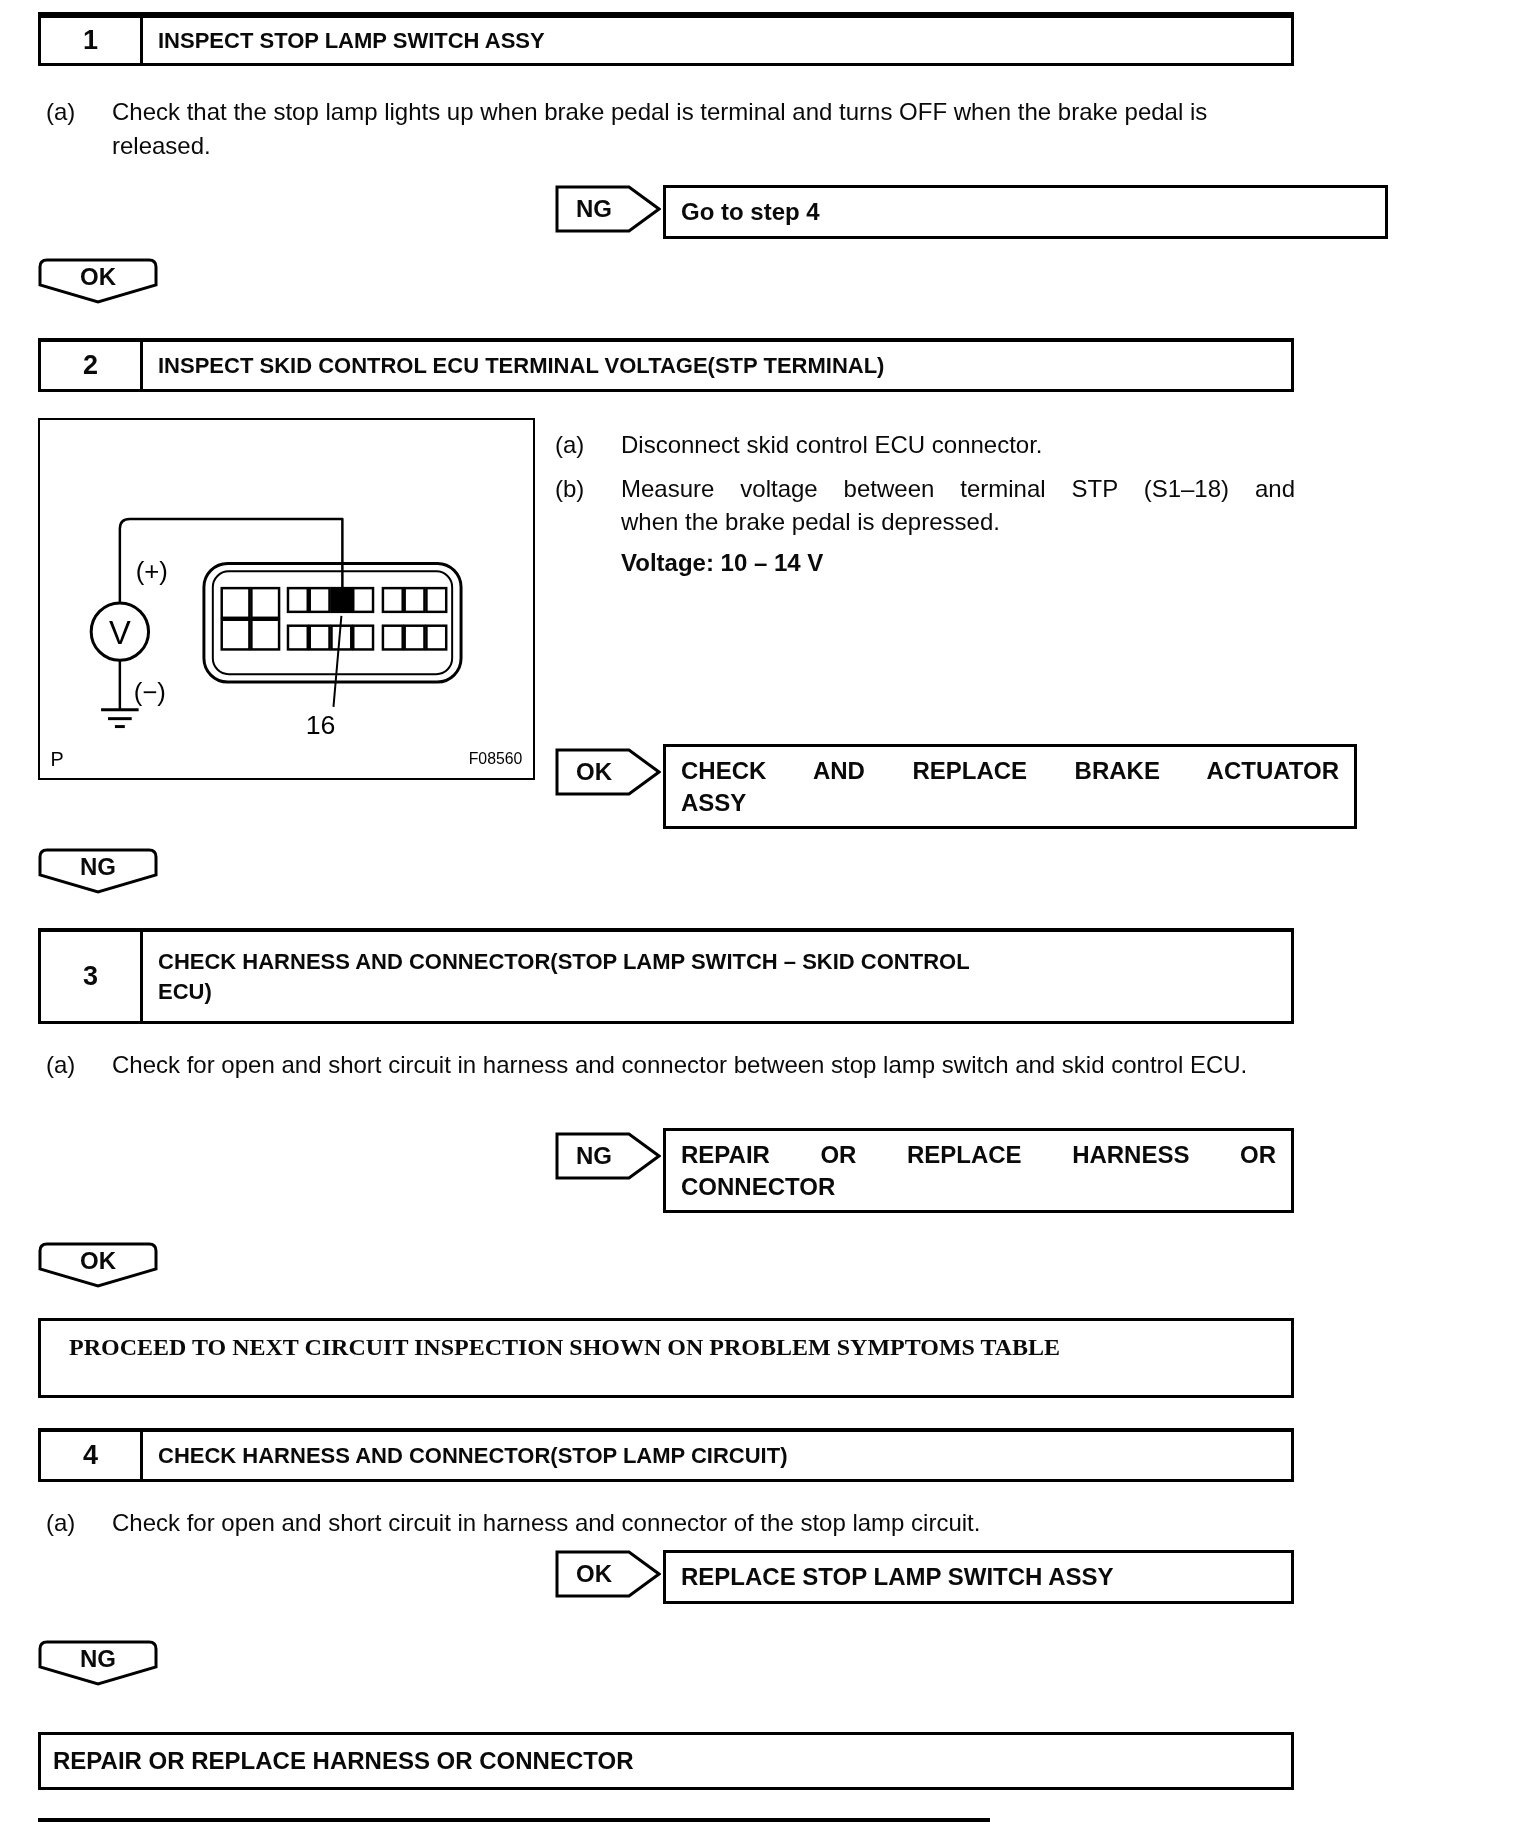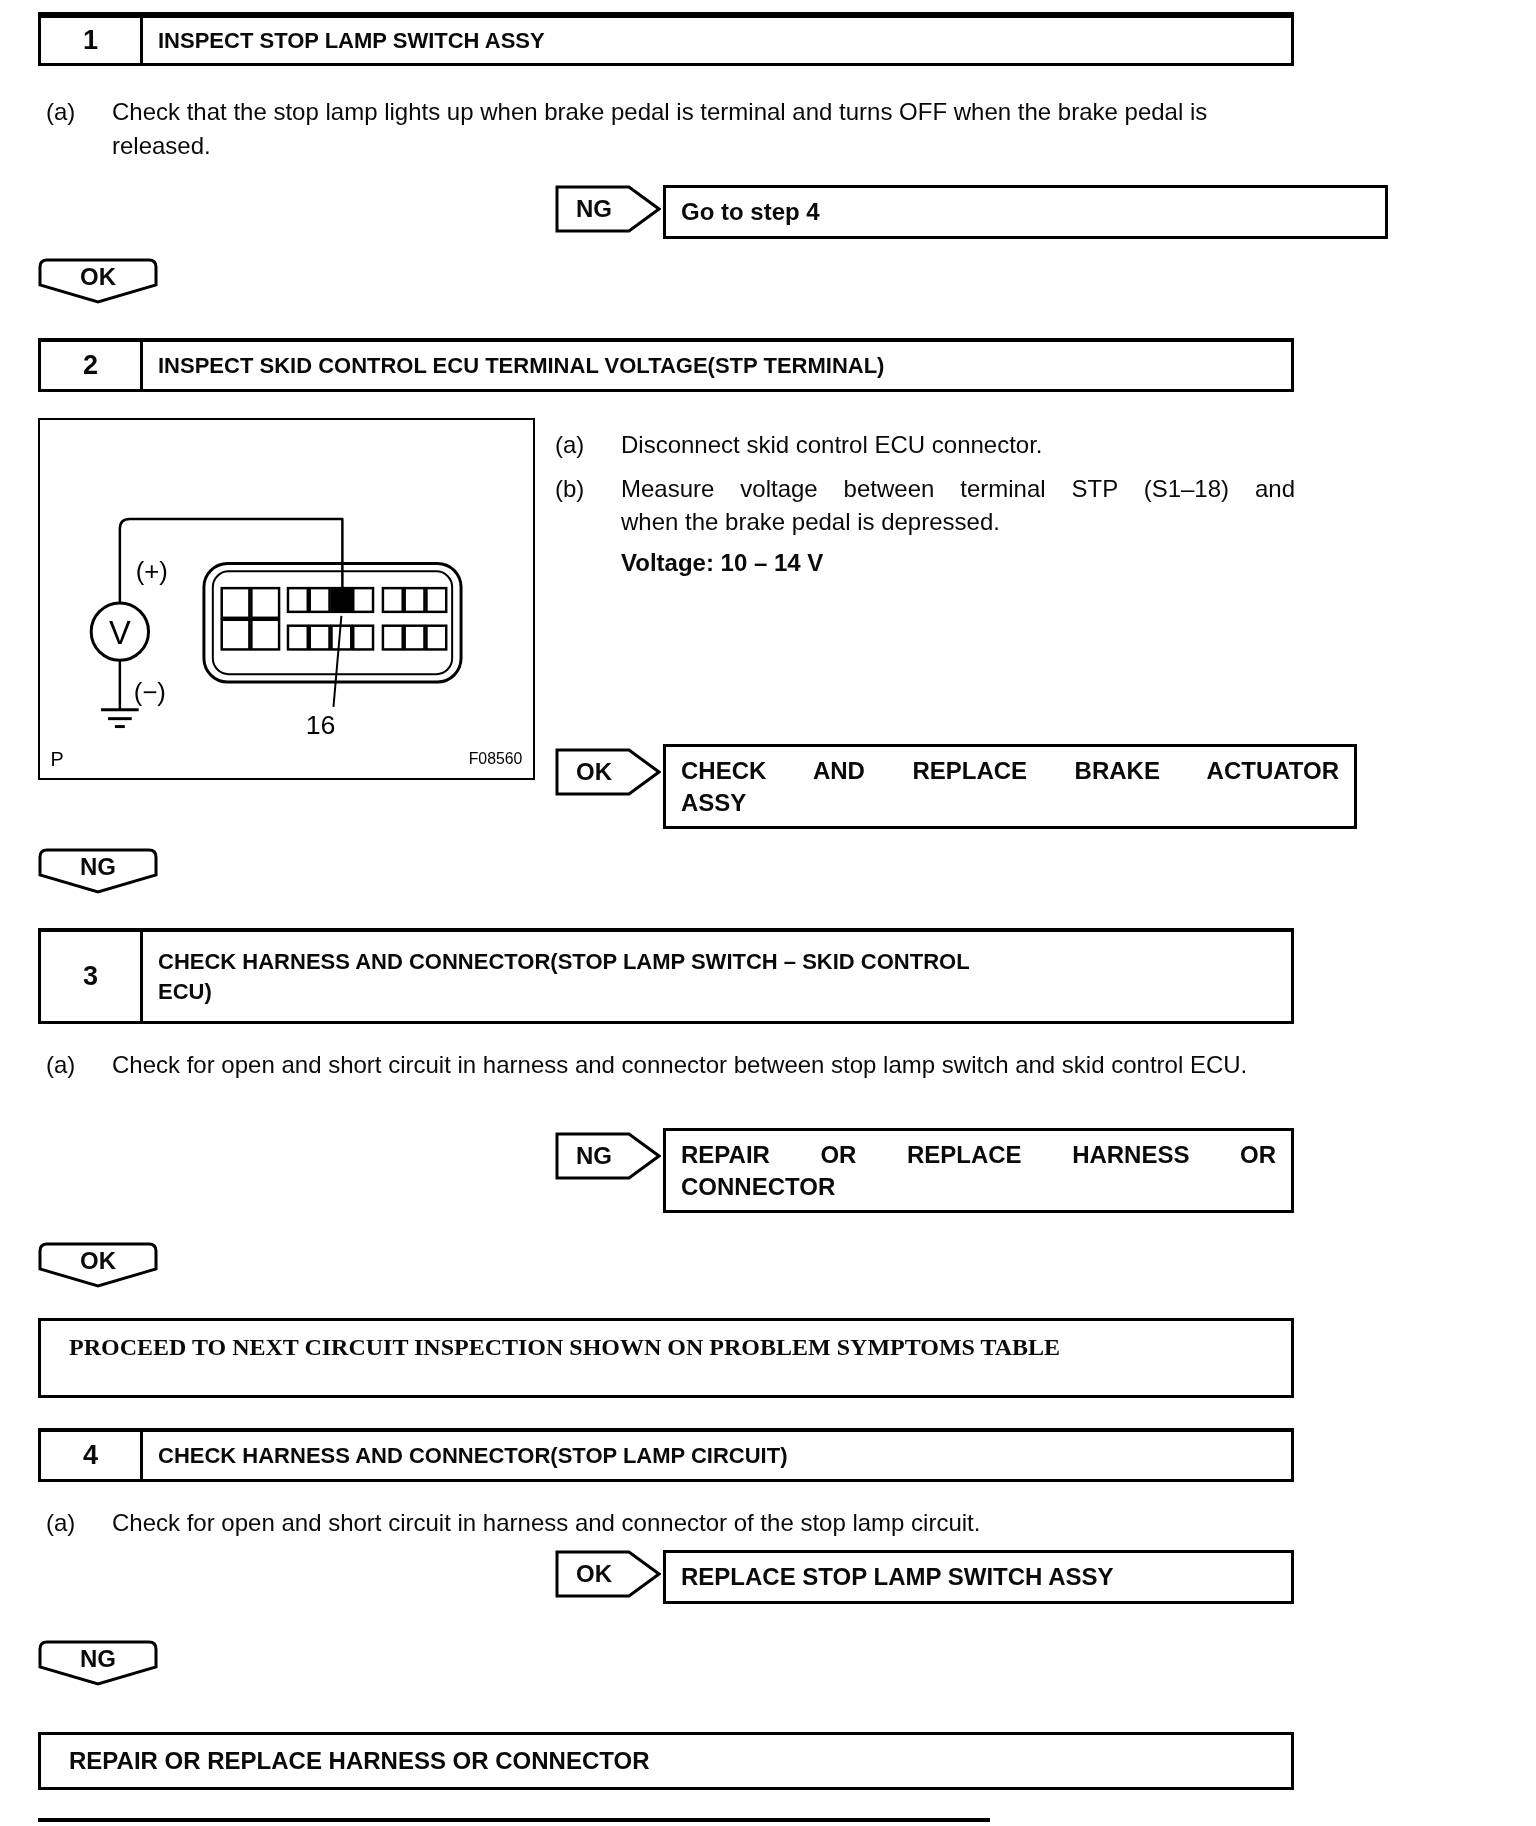--- a/index.html
+++ b/index.html
@@ -31,21 +31,21 @@
   .tag { width:120px; height:46px; }
   .tag svg { position:absolute; left:0; top:0; }
   .tag-text { position:absolute; left:0; right:0; top:5px; text-align:center; font-weight:bold; font-size:24px; }
 
   
   .result { border:3px solid #000; padding:8px 15px; font-weight:bold; font-size:24px; line-height:1.32; background:#fff; }
 
   
   .plain-box { border:3px solid #000; font-weight:bold; font-size:24px; background:#fff; }
   .proceed-pad { padding:13px 20px 0 28px;font-family:Liberation Serif, serif; }
-  .final-flex { display:flex; align-items:center; padding-left:28px; }
+  .final-flex { display:flex; align-items:center; padding-left:12px; }
 
   
   .figure { border:2px solid #000; background:#fff; }
   .figure text { font-family:"Liberation Sans", sans-serif; fill:#000; }
 
   .rule { background:#000; }
 </style>
 </head>
 <body>
 

